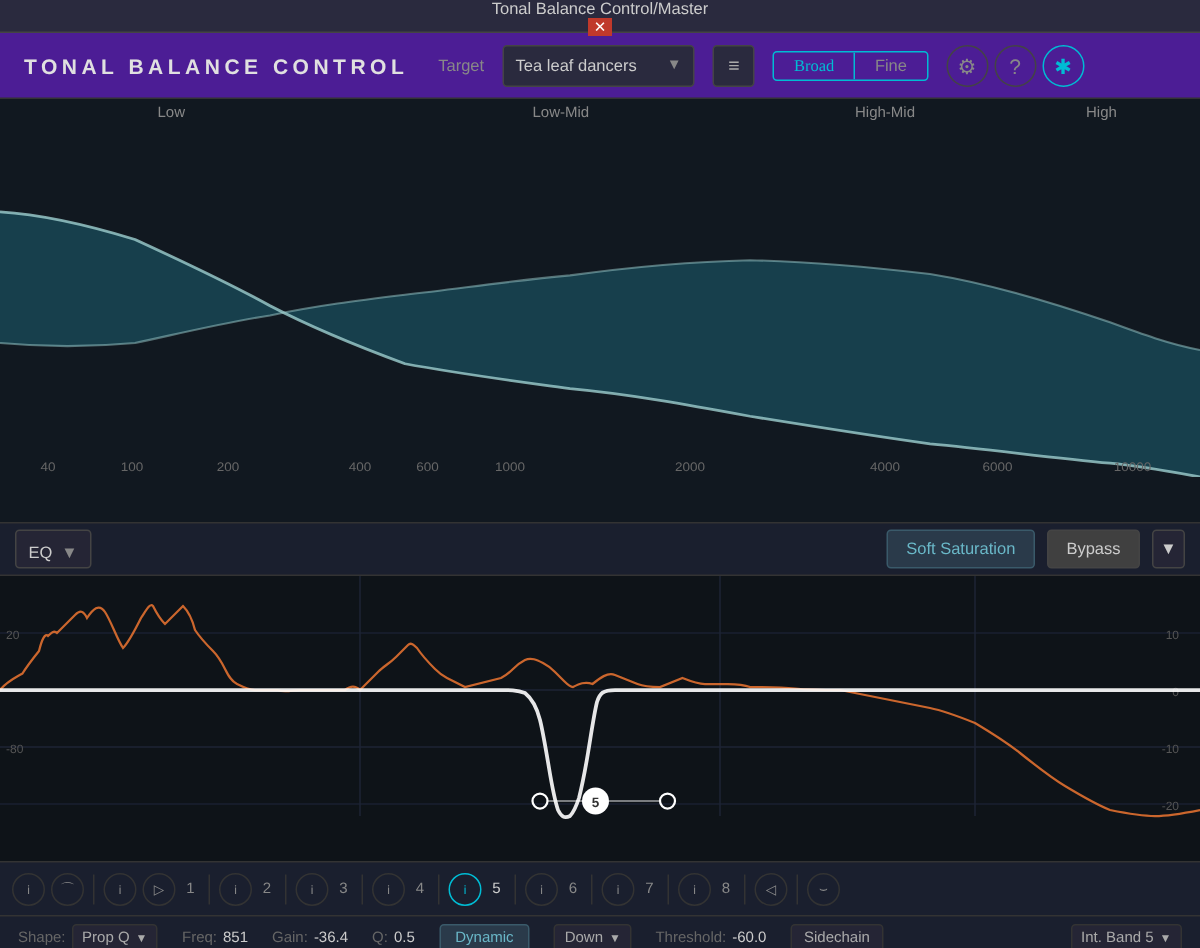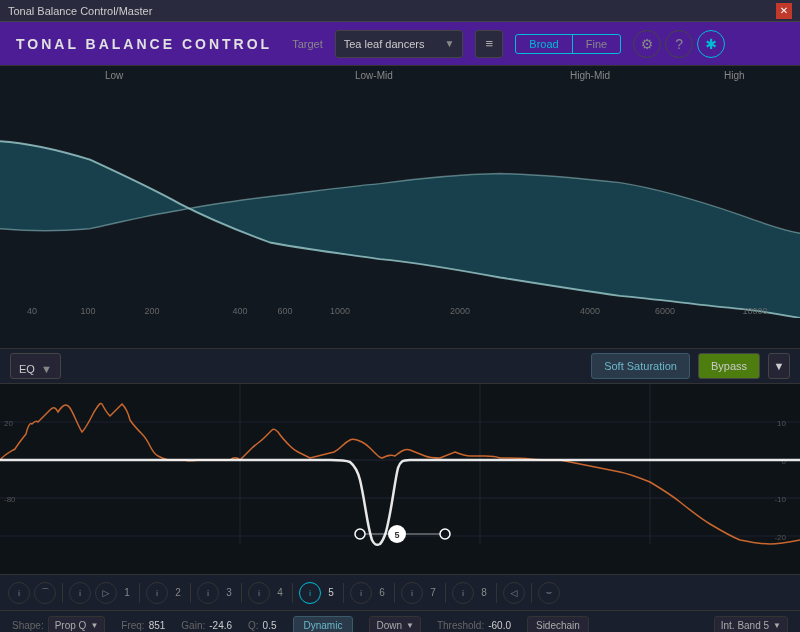--- a/index.html
+++ b/index.html
@@ -14,20 +14,21 @@
 
     
     .titlebar {
       background: #2a2a3e;
       border-bottom: 1px solid #444;
       height: 22px;
       display: flex;
       align-items: center;
       justify-content: space-between;
       padding: 0 8px;
+      flex-direction: column;
     }
     .titlebar-title {
       font-size: 11px;
       color: #ccc;
     }
     .titlebar-close {
       background: #c0392b;
       border: none;
       color: white;
       width: 16px;
@@ -194,21 +195,21 @@
       background: #2a3a4a;
       border: 1px solid #3a5a6a;
       border-radius: 3px;
       color: #6ab8c8;
       font-size: 11px;
       padding: 3px 12px;
       height: 26px;
       cursor: pointer;
     }
     .bypass-btn {
-      background: #4d7c0f;
+      background: #404040;
       border: 1px solid #444;
       border-radius: 3px;
       color: #ccc;
       font-size: 11px;
       padding: 3px 12px;
       height: 26px;
       cursor: pointer;
     }
     .dropdown-arrow-btn {
       background: #252535;
@@ -347,20 +348,21 @@
       background: transparent;
       border: none;
       padding: 3px 13px;
       font-size: 11px;
       cursor: pointer;
       color: #888;
     }
     .mbtn.active {
       background: transparent;
       color: #00bcd4;
+      font-family: Liberation Serif, serif;
     }
     .mbtn-fine {
       border-left: 1px solid #00bcd4;
     }
   </style>
 </head>
 <body>
 
 <div class="titlebar">
   <span class="titlebar-title">Tonal Balance Control/Master</span>
@@ -560,21 +562,21 @@
       <span>Prop Q</span>
       <span style="font-size:8px;">▼</span>
     </div>
   </div>
   <div class="param-group">
     <span class="param-label">Freq:</span>
     <span class="param-value">851</span>
   </div>
   <div class="param-group">
     <span class="param-label">Gain:</span>
-    <span class="param-value">-24.6</span>
+    <span class="param-value">-36.4</span>
   </div>
   <div class="param-group">
     <span class="param-label">Q:</span>
     <span class="param-value">0.5</span>
   </div>
   <button class="dynamic-btn">Dynamic</button>
   <div class="param-dropdown">
     <span>Down</span>
     <span style="font-size:8px;">▼</span>
   </div>

